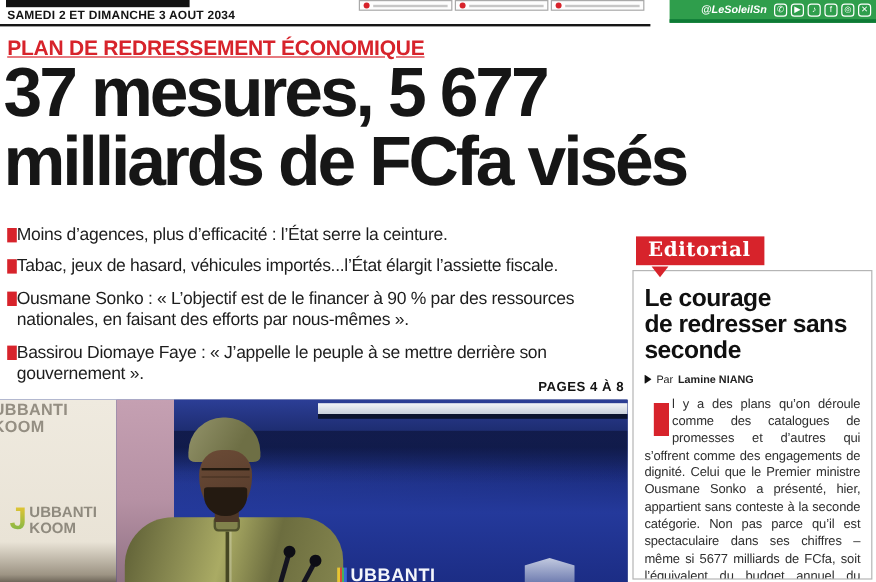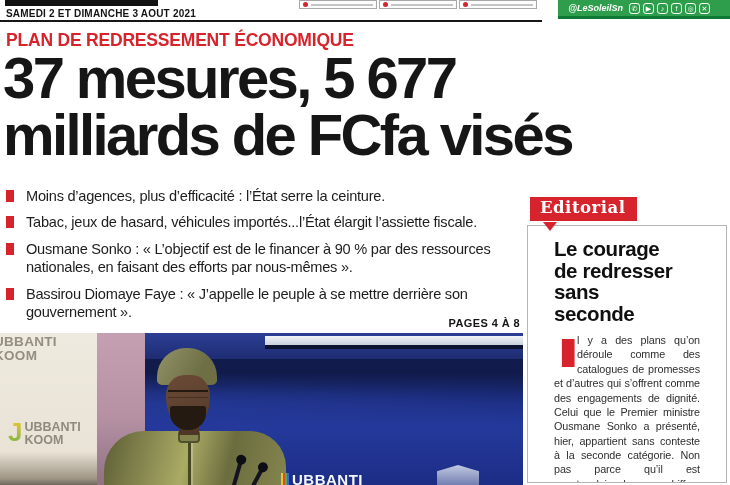--- a/index.html
+++ b/index.html
@@ -15,32 +15,32 @@
     display: flex; align-items: center; gap: 3px; padding: 0 3px; }
   .contact-dot { width: 5px; height: 5px; border-radius: 50%; background: #d7232b; flex: 0 0 auto; }
   .contact-smudge { flex: 1; height: 2px; background: #c6c6c6; }
   .date-line { position: absolute; left: 6px; top: 8px; font-size: 10px; font-weight: bold;
     letter-spacing: .2px; color: #141414; white-space: nowrap; }
   .issue-line { position: absolute; left: 300px; top: 10.5px; width: 238px; font-size: 7.6px;
     font-weight: bold; color: #2a2a2a; text-align: right; white-space: nowrap; }
   .mast-rule { position: absolute; left: 0; top: 20px; width: 542px; height: 2px; background: #161616; }
   .social-bar { position: absolute; left: 558px; top: 0; width: 172px; height: 19px;
     border-bottom: 3px solid #0d7a35; display: flex; align-items: center;
-    justify-content: flex-end; gap: 3px; padding-right: 20px; }
+    justify-content: flex-end; gap: 3px; padding-right: 4px; }
   .social-handle { color: #fff; font-size: 9px; font-weight: bold; font-style: italic; margin-right: 3px; }
   .social-icon { width: 11px; height: 11px; border: 1px solid #fff; border-radius: 3px;
     color: #fff; font-size: 7px; line-height: 9px; text-align: center; overflow: hidden; }
 
   
   .kicker { position: absolute; left: 6px; top: 30px; color: #d7232b; font-weight: bold;
-    font-size: 17.5px; letter-spacing: -0.2px; white-space: nowrap; }
+    font-size: 17.5px; letter-spacing: -0.2px; white-space: nowrap; text-decoration: underline; }
   .headline { position: absolute; left: 3px; top: 49px; width: 727px; color: #161616;
     font-weight: bold; font-size: 58px; line-height: 0.99; letter-spacing: -2.6px; }
   .bullets { position: absolute; left: 6px; top: 187px; width: 516px; list-style: none; }
-  .bullets li { position: relative; padding-left: 20px; margin-bottom: 8px; font-size: 14.6px;
+  .bullets li { position: relative; padding-left: 8px; margin-bottom: 8px; font-size: 14.6px;
     line-height: 1.26; letter-spacing: -0.25px; color: #1d1d1d; }
   .bullet-marker { position: absolute; left: 0; top: 3px; width: 8px; height: 12px; background: #d7232b; }
   .pages-ref { position: absolute; left: 306px; top: 317px; width: 214px; text-align: right;
     font-size: 11px; font-weight: bold; letter-spacing: .4px; color: #141414; }
 
   
   .photo { position: absolute; left: 0; top: 333px; width: 523px; height: 152px; overflow: hidden;
     background: #1d2f7e; }
   .ph-wall { position: absolute; left: 0; top: 0; width: 97px; height: 152px;
     background: linear-gradient(180deg, #efeadf 0%, #e9e3d6 78%, #9d9484 96%, #6f675a 100%); }
@@ -91,21 +91,21 @@
     clip-path: polygon(50% 0, 100% 28%, 100% 100%, 0 100%, 0 28%); }
 
   
   .editorial { position: absolute; left: 527px; top: 197px; width: 200px; }
   .ed-badge { position: relative; z-index: 2; display: inline-block; margin-left: 3px;
     background: #d7232b; color: #fff; font-family: "DejaVu Serif", serif; font-weight: bold;
     font-size: 16.5px; padding: 1px 12px 4px 10px; letter-spacing: .5px; }
   .ed-tail { position: absolute; left: 16px; top: 25px; width: 0; height: 0; z-index: 2;
     border: 7px solid transparent; border-top: 9px solid #d7232b; }
   .ed-box { position: relative; margin-top: 4px; border: 1px solid #b5b5b5;
-    padding: 12px 26px 8px; height: 258px; overflow: hidden; background: #fff; }
+    padding: 12px 9px 8px; height: 258px; overflow: hidden; background: #fff; }
   .ed-title { color: #101010; font-weight: bold; font-size: 20.5px; line-height: 1.05;
     letter-spacing: -0.4px; }
   .ed-byline { margin-top: 8px; font-size: 9px; color: #222; display: flex; align-items: center; gap: 4px; }
   .ed-byline .arrow { width: 0; height: 0; border-left: 6px solid #111;
     border-top: 4px solid transparent; border-bottom: 4px solid transparent; border-radius: 1px; }
   .ed-byline b { font-weight: bold; }
   .ed-body { margin-top: 9px; font-size: 10.8px; line-height: 1.33; text-align: justify;
     color: #2e2e2e; letter-spacing: -0.1px; }
   .drop-cap { float: left; font-weight: bold; font-size: 40px; line-height: .92; color: #d7232b;
     transform: scaleX(2.2); transform-origin: left; margin: 2px 10px 0 2px; }
@@ -124,21 +124,21 @@
       </div>
       <div class="contact-cell">
         <span class="contact-dot"></span>
         <span class="contact-smudge"></span>
       </div>
       <div class="contact-cell">
         <span class="contact-dot"></span>
         <span class="contact-smudge"></span>
       </div>
     </div>
-    <div class="date-line">SAMEDI 2 ET DIMANCHE 3 AOUT 2021</div>
+    <div class="date-line">SAMEDI 2 ET DIMANCHE 3 AOUT 2034</div>
     <div class="mast-rule"></div>
     <div class="social-bar" style="background:#2f9e4c;">
       <span class="social-handle">@LeSoleilSn</span>
       <span class="social-icon">✆</span>
       <span class="social-icon">▶</span>
       <span class="social-icon">♪</span>
       <span class="social-icon">f</span>
       <span class="social-icon">◎</span>
       <span class="social-icon">✕</span>
     </div>
@@ -207,19 +207,24 @@
 
   <aside class="editorial">
     <div class="ed-badge">Editorial</div>
     <div class="ed-tail"></div>
     <div class="ed-box">
       <h2 class="ed-title">
         <div>Le courage</div>
         <div>de redresser sans</div>
         <div>seconde</div>
       </h2>
+      <div class="ed-byline">
+        <span class="arrow"></span>
+        <span>Par</span>
+        <b>Lamine NIANG</b>
+      </div>
       <p class="ed-body">
         <span class="drop-cap">I</span><span>l y a des plans qu’on déroule comme des catalogues de promesses et d’autres qui s’offrent comme des engagements de dignité. Celui que le Premier ministre Ousmane Sonko a présenté, hier, appartient sans conteste à la seconde catégorie. Non pas parce qu’il est spectaculaire dans ses chiffres –même si 5677 milliards de FCfa, soit l’équivalent du budget annuel du pays, cela force le respect –mais parce qu’il incarne une ambition rare : celle de redresser un pays sans trahir son âme. Dans</span>
       </p>
     </div>
   </aside>
 
 </div>
 
 </body></html>

